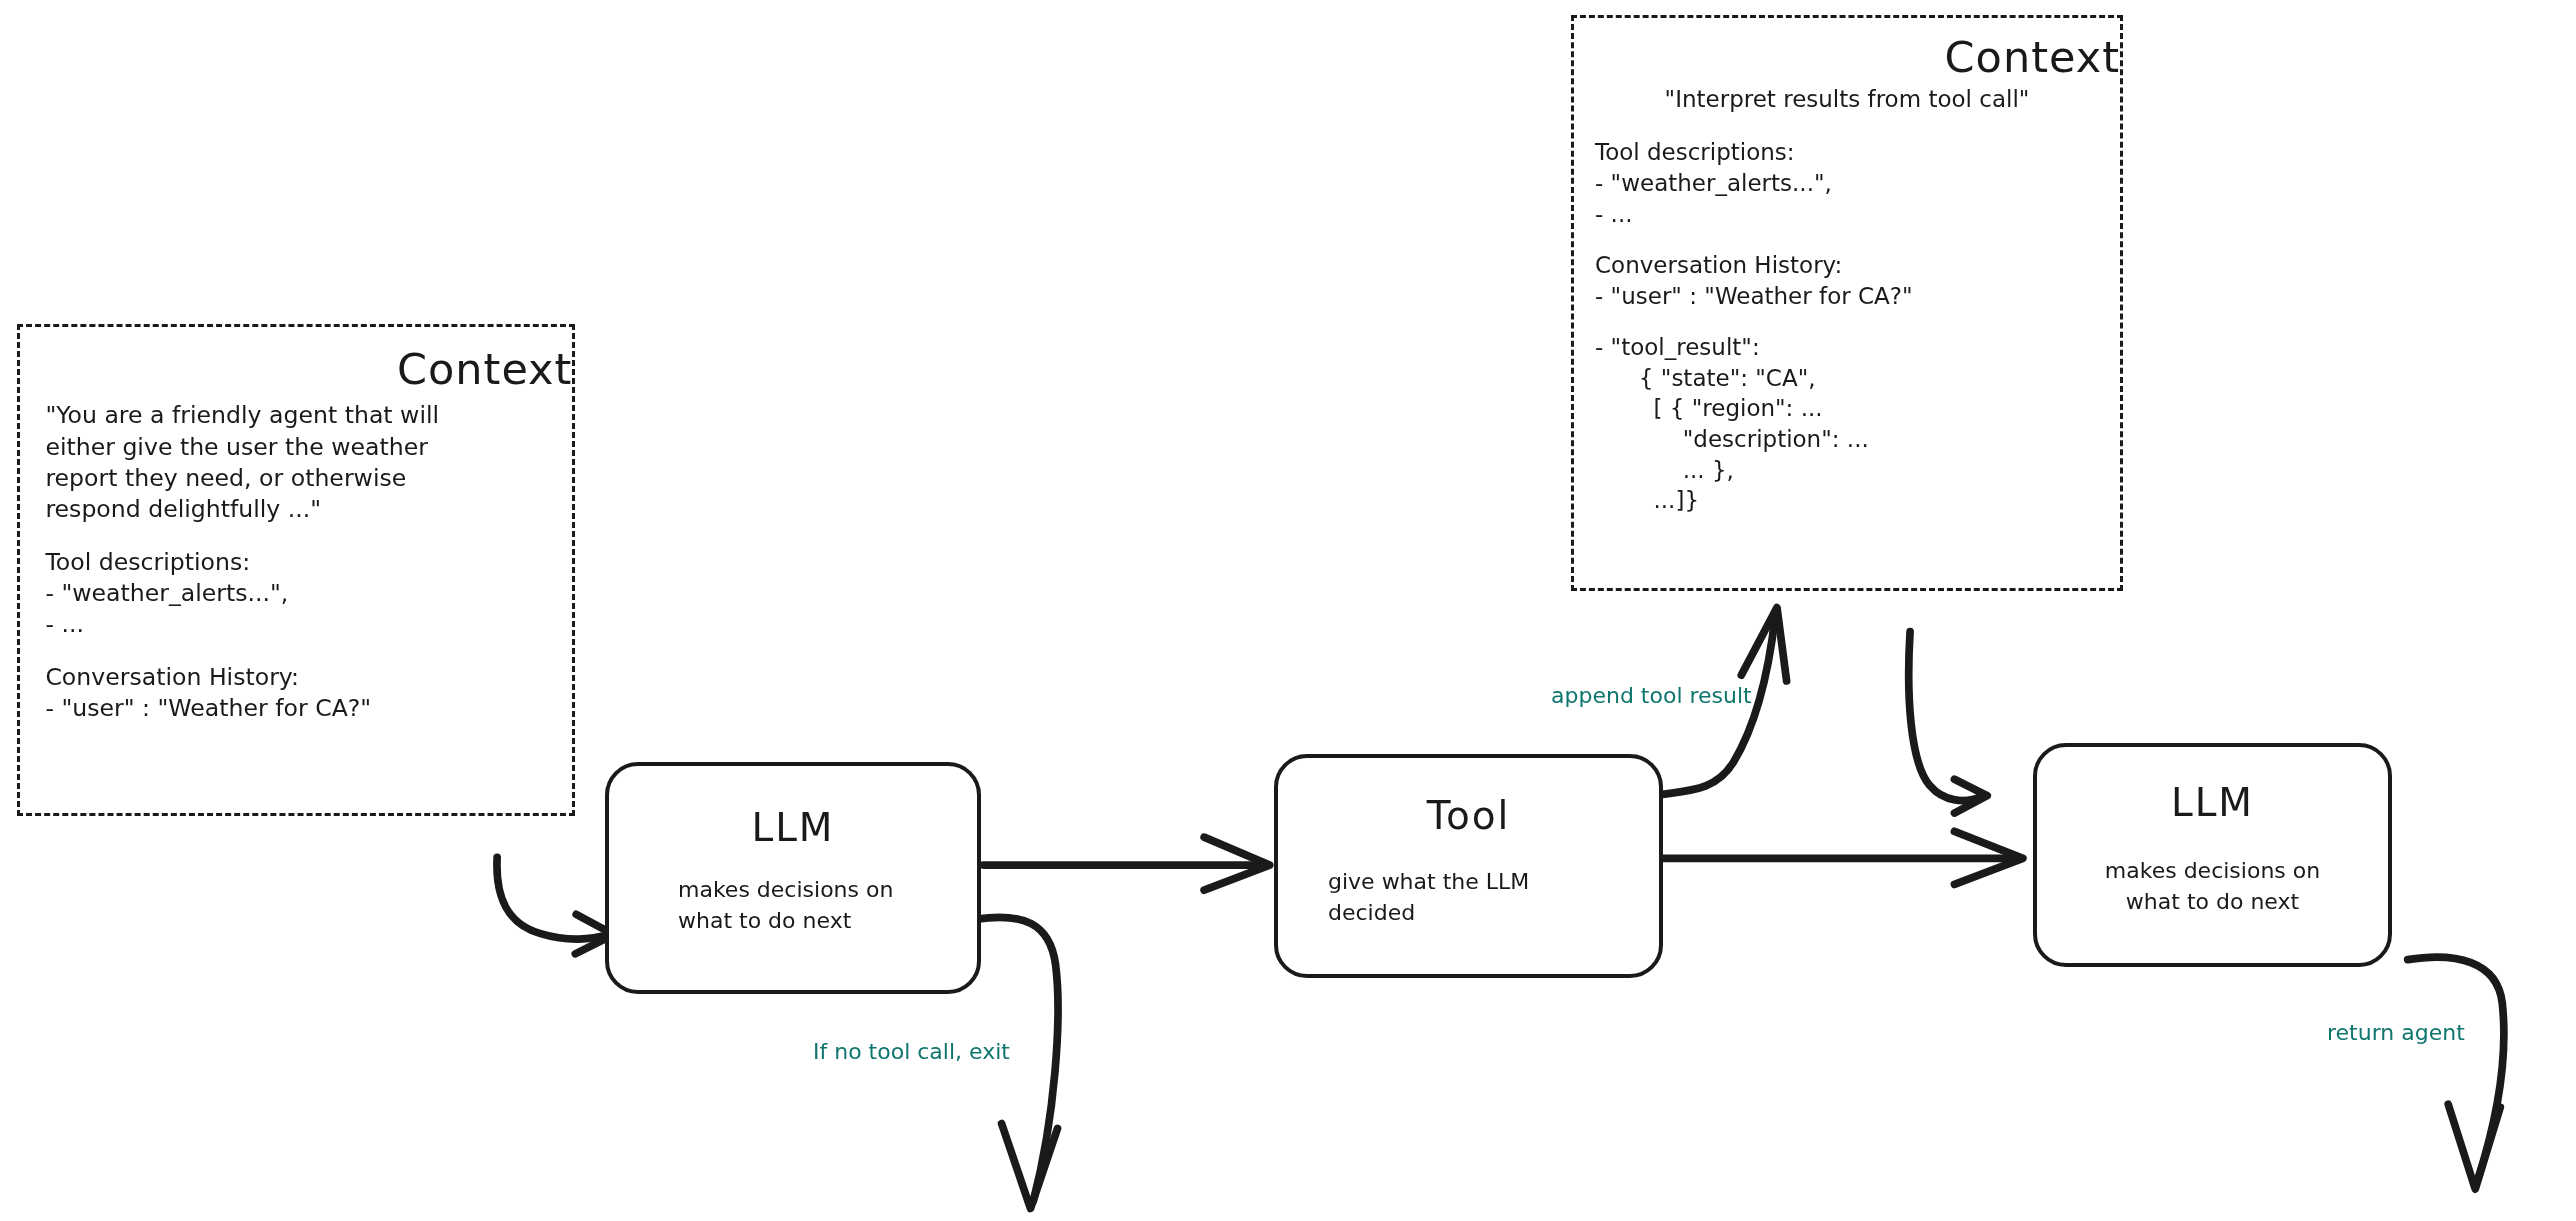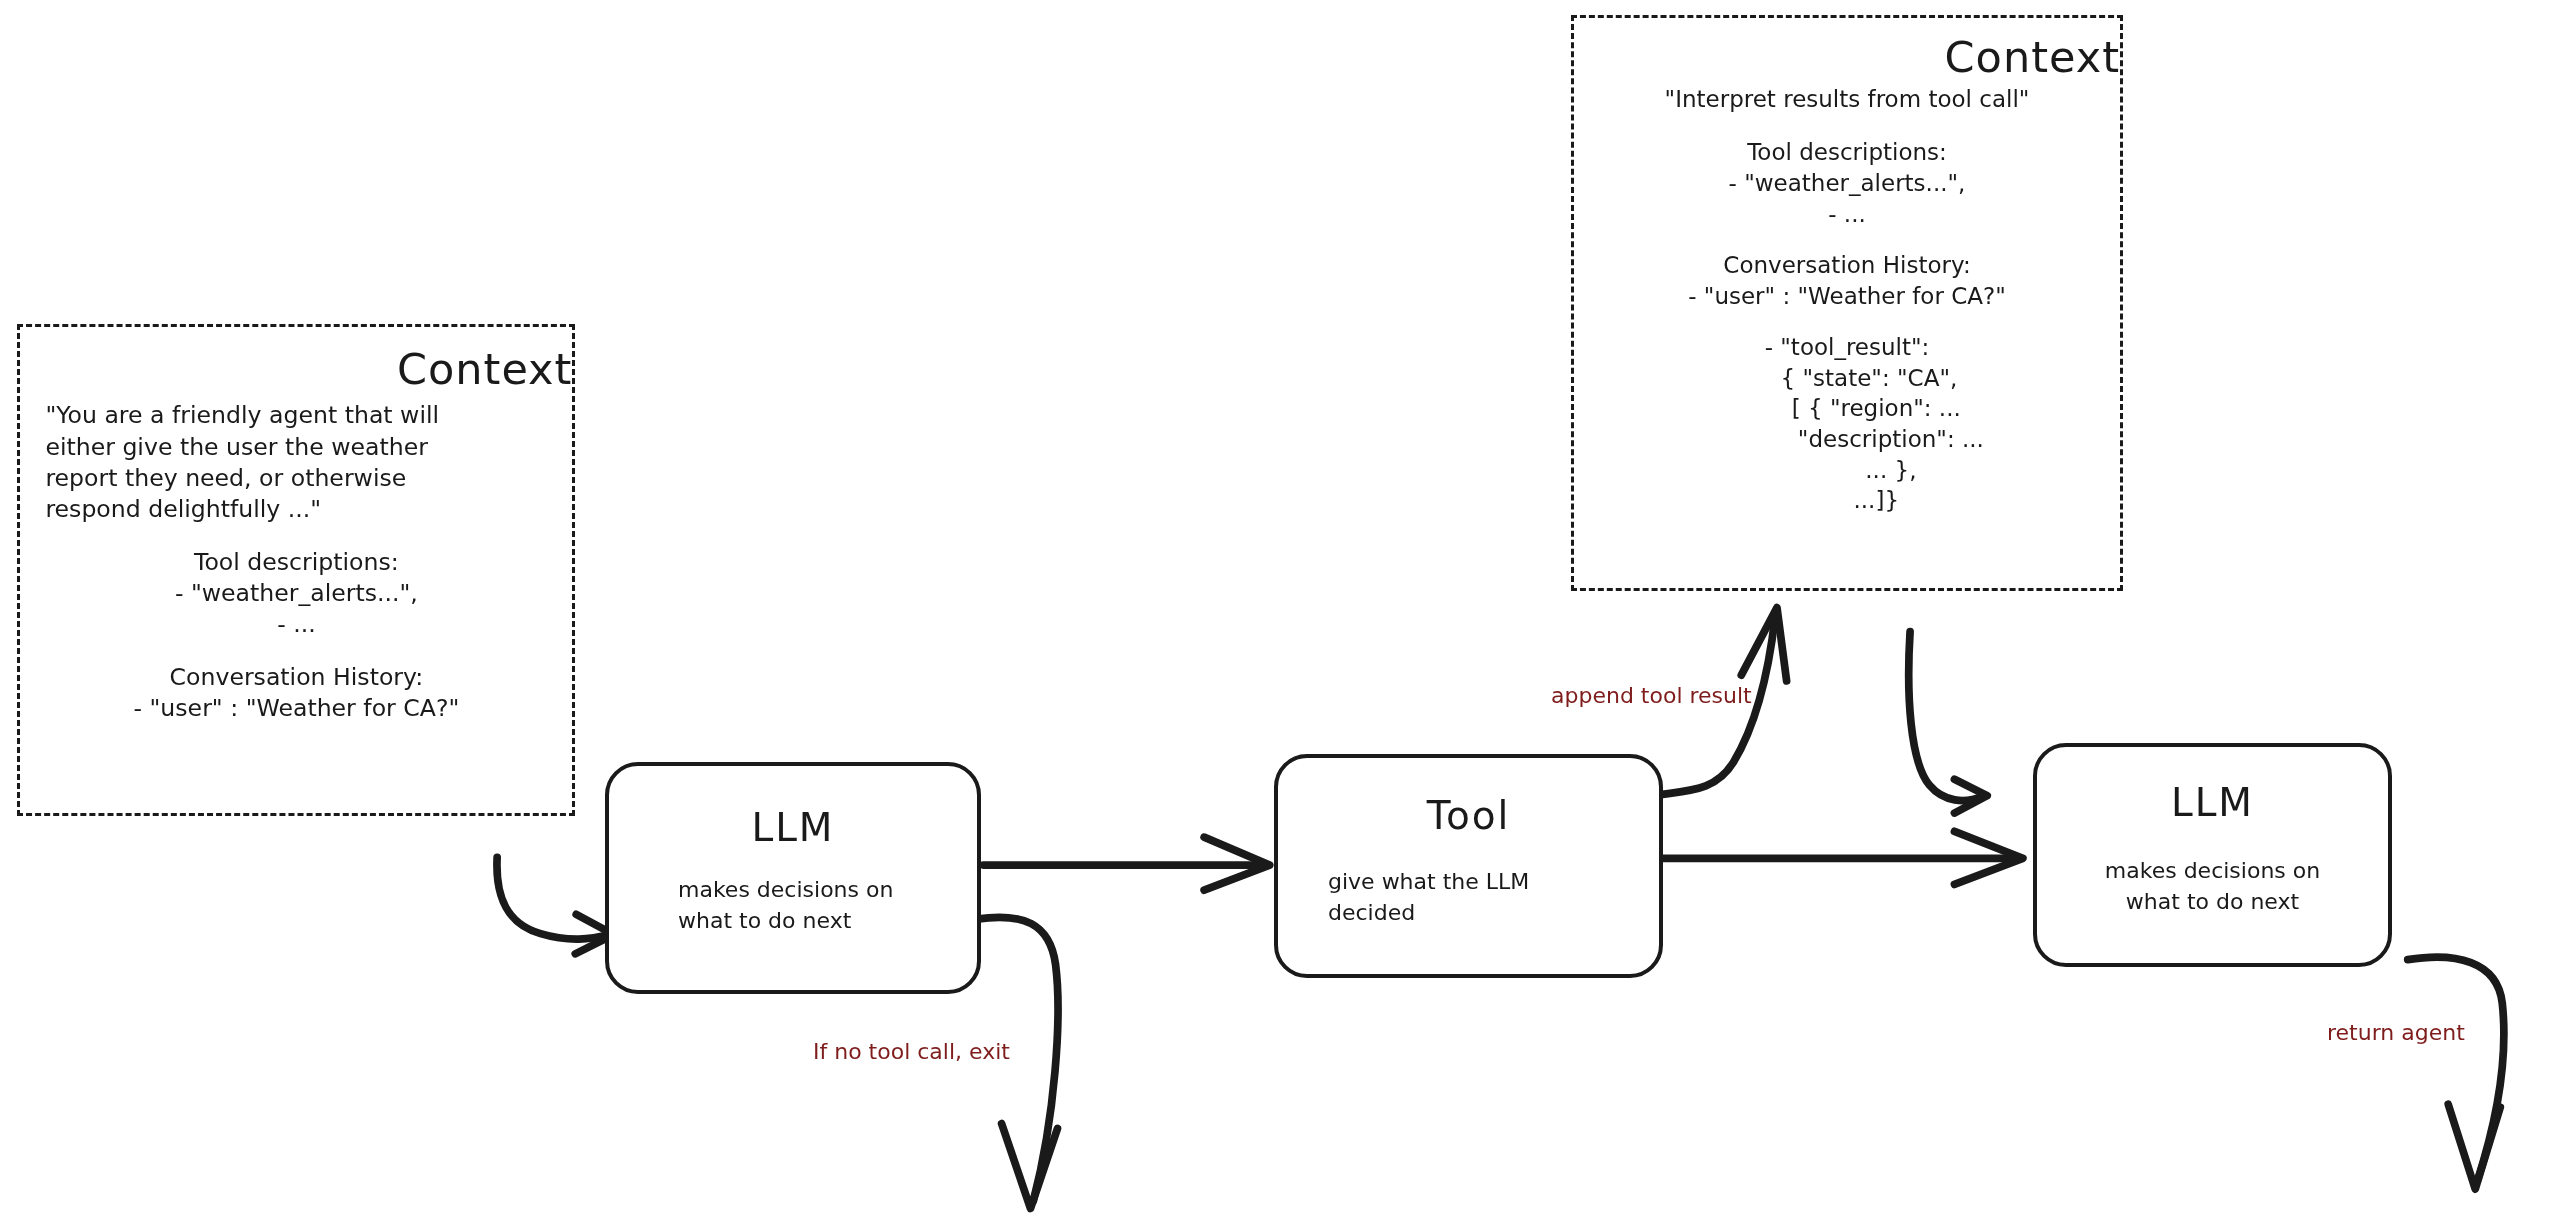--- a/index.html
+++ b/index.html
@@ -75,21 +75,20 @@
     line-height: 1.33;
   }
   .ctx-para {
     margin: 0 0 21px 0;
     white-space: pre-wrap;
   }
   .ctx-para:last-child { margin-bottom: 0; }
   .ctx-line {
     margin: 0;
     white-space: pre;
-    text-align: center;
   }
   .ctx-center {
     text-align: center;
     margin: 0 0 23px 0;
   }
   #context-right .ctx-block { margin-bottom: 21px; }
   #context-right .ctx-block:last-child { margin-bottom: 0; }
 
   
   .node-box {
@@ -140,21 +139,21 @@
     padding-left: 69px;
   }
   #node-tool .node-sub { padding-left: 50px; margin-top: 29px; }
   #node-llm-2 .node-sub { padding-left: 58px; margin-top: 31px; text-align: center; padding-left: 0; }
 
   
   .edge-label {
     position: absolute;
     font-size: 22px;
     white-space: nowrap;
-    color: #7f1d1d;
+    color: #0f766e;
   }
   #label-append { left: 1551px; top: 683px; }
   #label-exit   { left: 813px;  top: 1039px; }
   #label-return { left: 2327px; top: 1020px; }
 </style>
 </head>
 <body>
 
 <div id="canvas">
 

